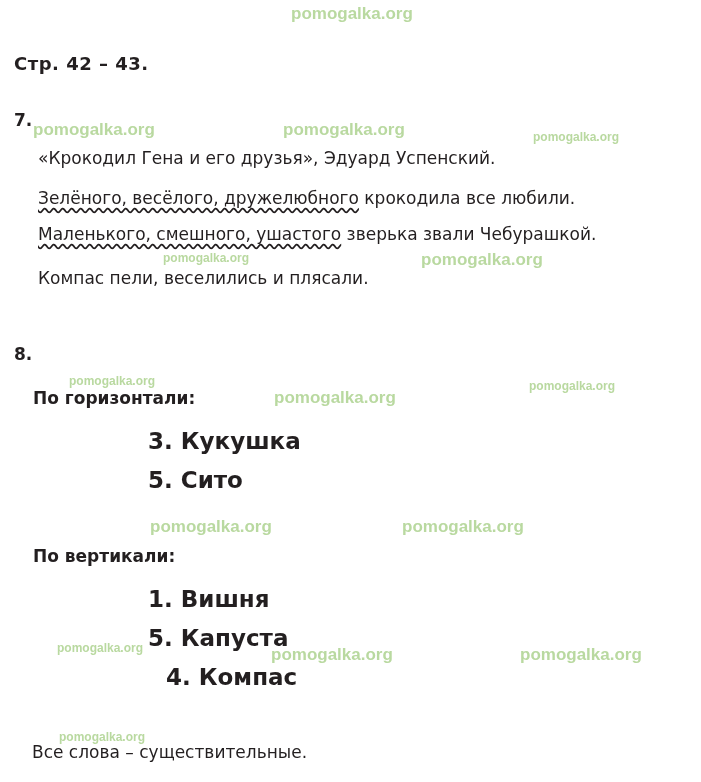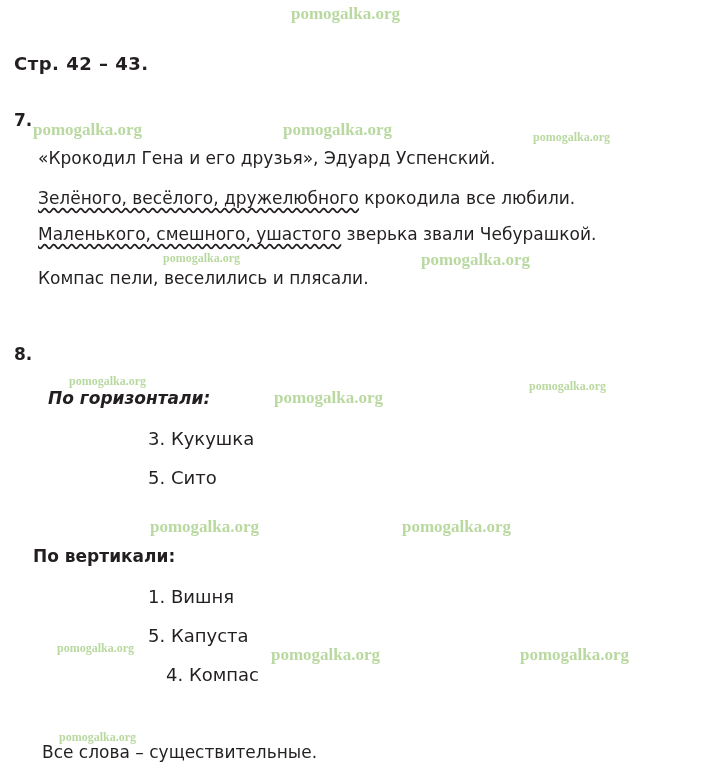--- a/index.html
+++ b/index.html
@@ -16,21 +16,21 @@
     overflow: hidden;
   }
   .page {
     position: relative;
     width: 701px;
     height: 782px;
   }
   .wm {
     position: absolute;
     color: #b9d9a0;
-    font-family: Liberation Serif, serif;
+    font-family: Liberation Sans, sans-serif;
     font-size: 15px;
     font-weight: bold;
     white-space: nowrap;
     pointer-events: none;
     z-index: 5;
   }
   .wm.small {
     font-size: 12px;
   }
   .wm.big {
@@ -77,37 +77,38 @@
     text-decoration-skip-ink: none;
     text-underline-offset: 3px;
   }
 
   .heading {
     position: absolute;
     font-size: 17px;
     font-weight: bold;
     white-space: nowrap;
   }
-  #h-horiz { left: 48px; top: 388px; font-style: italic; }
+  #h-horiz { left: 33px; top: 388px; }
   #h-vert { left: 33px; top: 546px; }
 
   .item {
     position: absolute;
-    font-size: 18px;
+    font-size: 23px;
     white-space: nowrap;
+    font-weight: bold;
   }
   #i-h1 { left: 148px; top: 428px; }
   #i-h2 { left: 148px; top: 467px; }
   #i-v1 { left: 148px; top: 586px; }
   #i-v2 { left: 148px; top: 625px; }
   #i-v3 { left: 148px; top: 664px; margin-left: 18px; }
 
   .footnote {
     position: absolute;
-    left: 42px;
+    left: 32px;
     top: 742px;
     font-size: 17px;
     white-space: nowrap;
   }
 </style>
 </head>
 <body>
 
 <div class="page">
 

